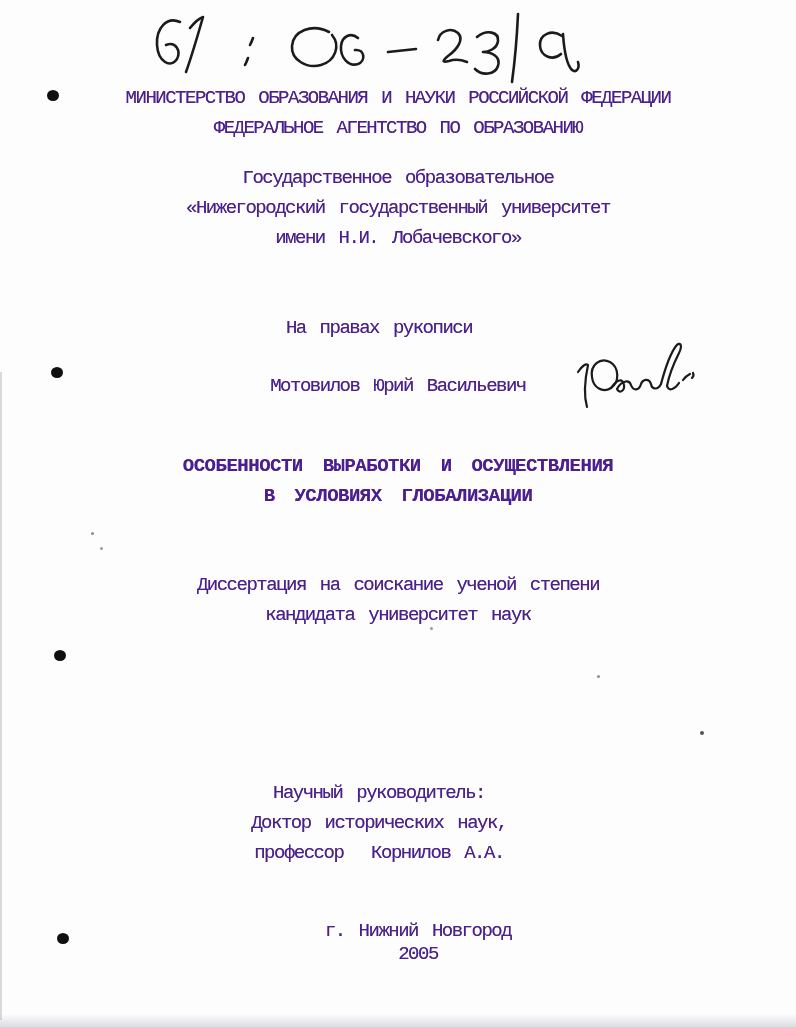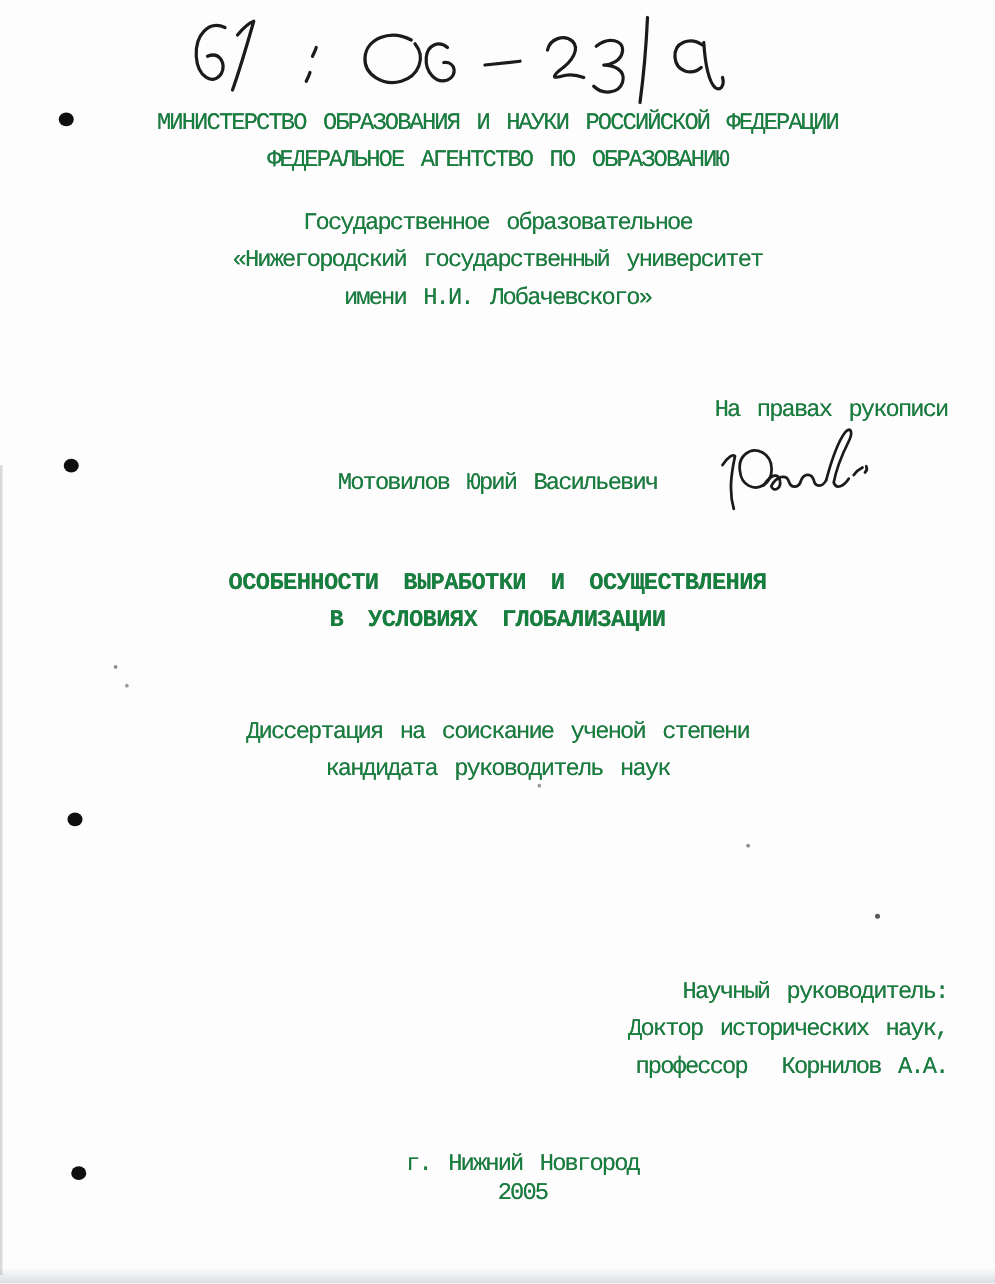--- a/index.html
+++ b/index.html
@@ -2,25 +2,25 @@
 <html lang="ru"><head>
 <meta charset="utf-8">
 <style>
   html,body{margin:0;padding:0;background:#ffffff;}
   .page{
     position:relative;
     width:796px;height:1027px;
     background:#fdfdfe;
     overflow:hidden;
     font-family:"Liberation Mono","DejaVu Sans Mono",monospace;
-    color:#15803d;
+    color:#4c1d95;
   }
   .block{position:absolute;left:0;width:100%;}
   .center{text-align:center;}
-  .right{text-align:right;padding-right:38px;box-sizing:border-box;}
+  .right{text-align:center;padding-right:38px;box-sizing:border-box;}
   .line{
     white-space:pre;
     line-height:30px;
     font-size:19px;
     letter-spacing:-1.5px;
     word-spacing:4px;
     text-shadow:0 0 .5px rgba(20,20,20,.55);
   }
   .title .line{
     font-weight:700;
@@ -108,21 +108,21 @@
     </g>
   </svg>
 
   <div class="block center title" style="top:451px">
     <div class="line">ОСОБЕННОСТИ ВЫРАБОТКИ И ОСУЩЕСТВЛЕНИЯ</div>
     <div class="line">В УСЛОВИЯХ ГЛОБАЛИЗАЦИИ</div>
   </div>
 
   <div class="block center" style="top:570px">
     <div class="line">Диссертация на соискание ученой степени</div>
-    <div class="line">кандидата руководитель наук</div>
+    <div class="line">кандидата университет наук</div>
   </div>
 
 
   <div class="block right" style="top:778px">
     <div class="line">Научный руководитель:</div>
     <div class="line">Доктор исторических наук,</div>
     <div class="line">профессор  Корнилов А.А.</div>
   </div>
 
   <div class="block center imprint shift20" style="top:920px">

